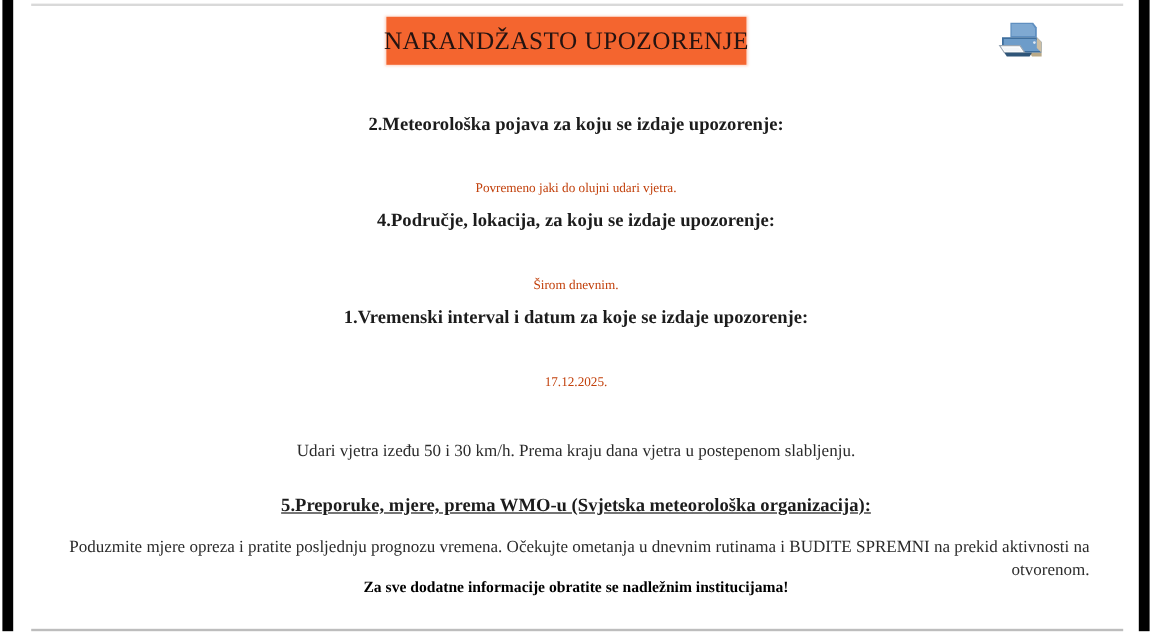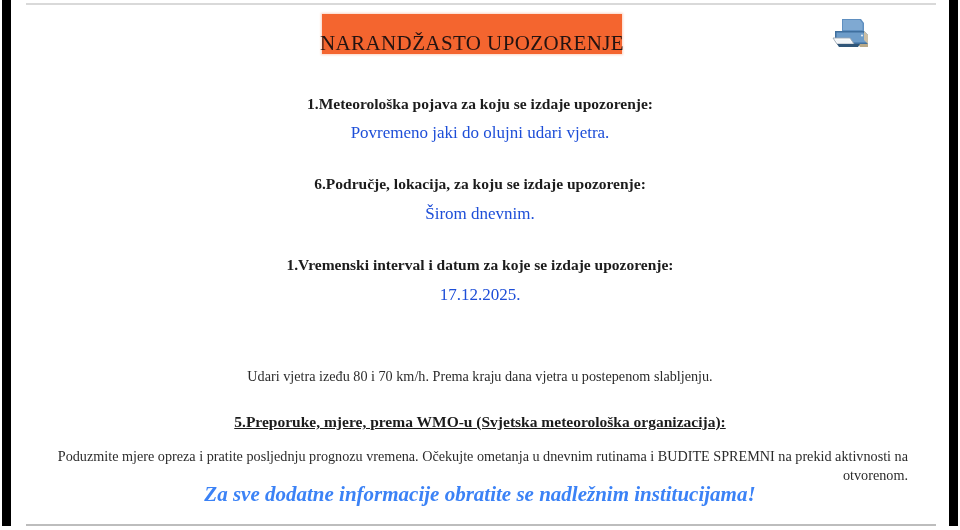--- a/index.html
+++ b/index.html
@@ -60,21 +60,21 @@
   
   #banner {
     position: absolute;
     left: 308px;
     top: 14px;
     width: 300px;
     height: 40px;
     background: #f4652f;
     box-shadow: 0 0 2px 1px rgba(244,101,47,0.28);
     display: flex;
-    align-items: flex-end;
+    align-items: center;
     justify-content: center;
   }
   #banner-text {
     font-size: 21px;
     letter-spacing: 0.4px;
     color: #241311;
     white-space: nowrap;
     line-height: 1;
   }
 
@@ -95,34 +95,34 @@
     width: 932px;
     text-align: center;
   }
   .heading {
     font-weight: bold;
     font-size: 15.5px;
     color: #1c1c1c;
     line-height: 1.25;
   }
   .body-line {
-    font-size: 17px;
-    color: #1d4ed8;
+    font-size: 11px;
+    color: #c2410c;
     line-height: 1.3;
+    margin-top: 28px;
   }
   .body-wide {
     font-size: 14.2px;
     color: #2b2b2b;
     line-height: 1.32;
   }
   .closing {
     font-weight: bold;
-    font-style: italic;
-    font-size: 21px;
-    color: #3b82f6;
+    font-size: 13px;
+    color: #000000;
     line-height: 1.25;
   }
 
   #sec1       { top: 94px;  }
   #sec1-body  { top: 122px; }
   #sec2       { top: 174px; }
   #sec2-body  { top: 203px; }
   #sec3       { top: 255px; }
   #sec3-body  { top: 284px; }
   #sec4       { top: 334px; }
@@ -161,30 +161,30 @@
 
         <polygon points="5,24 22,24 26,30 9,30" fill="#ffffff" stroke="#9aa6b2" stroke-width="0.9"></polygon>
         <polygon points="7,25.5 21,25.5 24,29 10,29" fill="#f2f5f8"></polygon>
 
         <polygon points="9,30 32,30 30,33 11,33" fill="#2f5578"></polygon>
 
         <circle cx="34" cy="21.5" r="1.1" fill="#dfe8f2"></circle>
       </svg>
     </div>
 
-    <div class="section heading" id="sec1">1.Meteorološka pojava za koju se izdaje upozorenje:</div>
+    <div class="section heading" id="sec1">2.Meteorološka pojava za koju se izdaje upozorenje:</div>
     <div class="section body-line" id="sec1-body">Povremeno jaki do olujni udari vjetra.</div>
 
-    <div class="section heading" id="sec2">6.Područje, lokacija, za koju se izdaje upozorenje:</div>
+    <div class="section heading" id="sec2">4.Područje, lokacija, za koju se izdaje upozorenje:</div>
     <div class="section body-line" id="sec2-body">Širom dnevnim.</div>
 
     <div class="section heading" id="sec3">1.Vremenski interval i datum za koje se izdaje upozorenje:</div>
     <div class="section body-line" id="sec3-body">17.12.2025.</div>
 
-    <div class="section body-wide" id="sec4-body">Udari vjetra izeđu 80 i 70 km/h. Prema kraju dana vjetra u postepenom slabljenju.</div>
+    <div class="section body-wide" id="sec4-body">Udari vjetra izeđu 50 i 30 km/h. Prema kraju dana vjetra u postepenom slabljenju.</div>
 
     <div class="section heading" id="sec5">5.Preporuke, mjere, prema WMO-u (Svjetska meteorološka organizacija):</div>
     <div class="section body-wide" id="sec5-body">Poduzmite mjere opreza i pratite posljednju prognozu vremena. Očekujte ometanja u dnevnim rutinama i BUDITE SPREMNI na prekid aktivnosti na otvorenom.</div>
 
     <div class="section closing" id="closing">Za sve dodatne informacije obratite se nadležnim institucijama!</div>
 
   </div>
 </div>
 
 </body></html>

